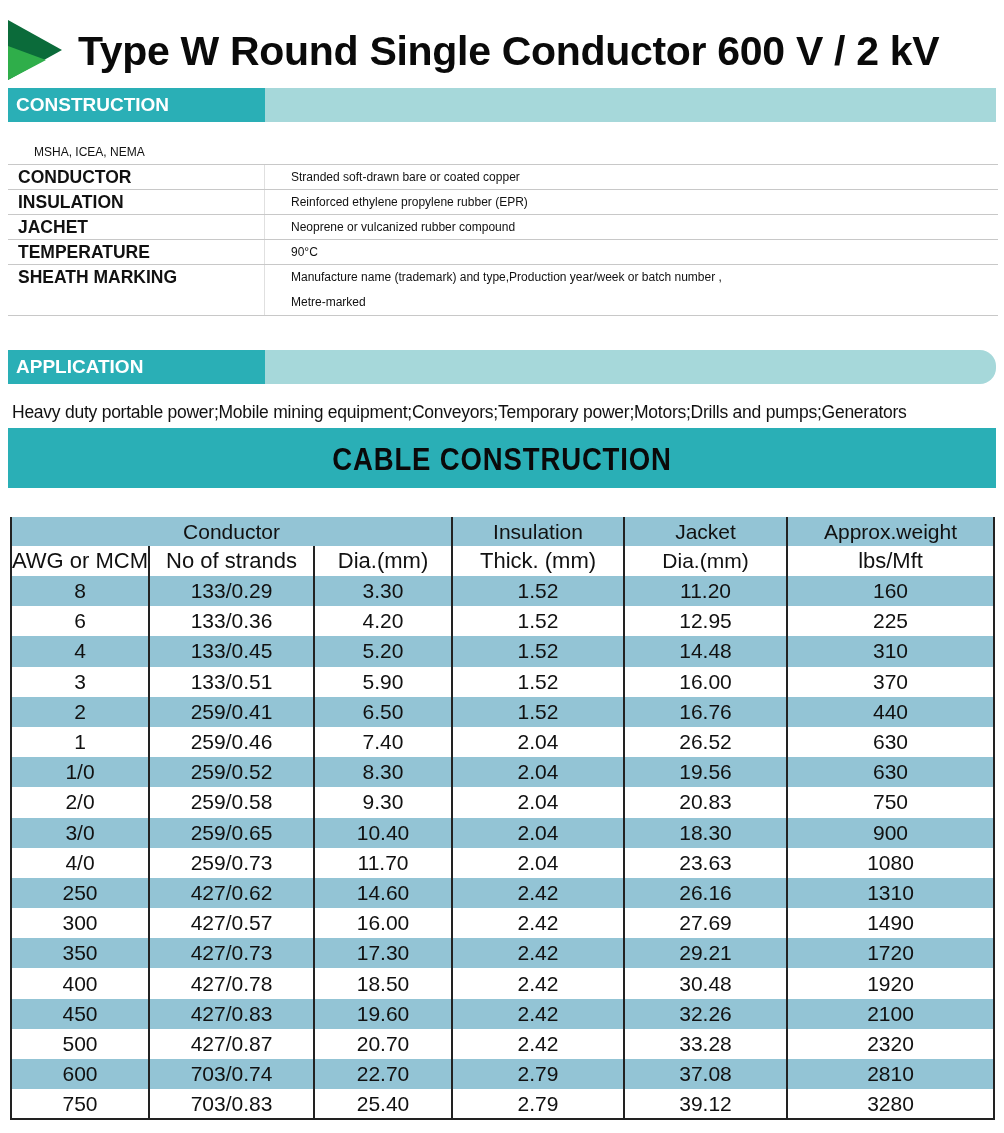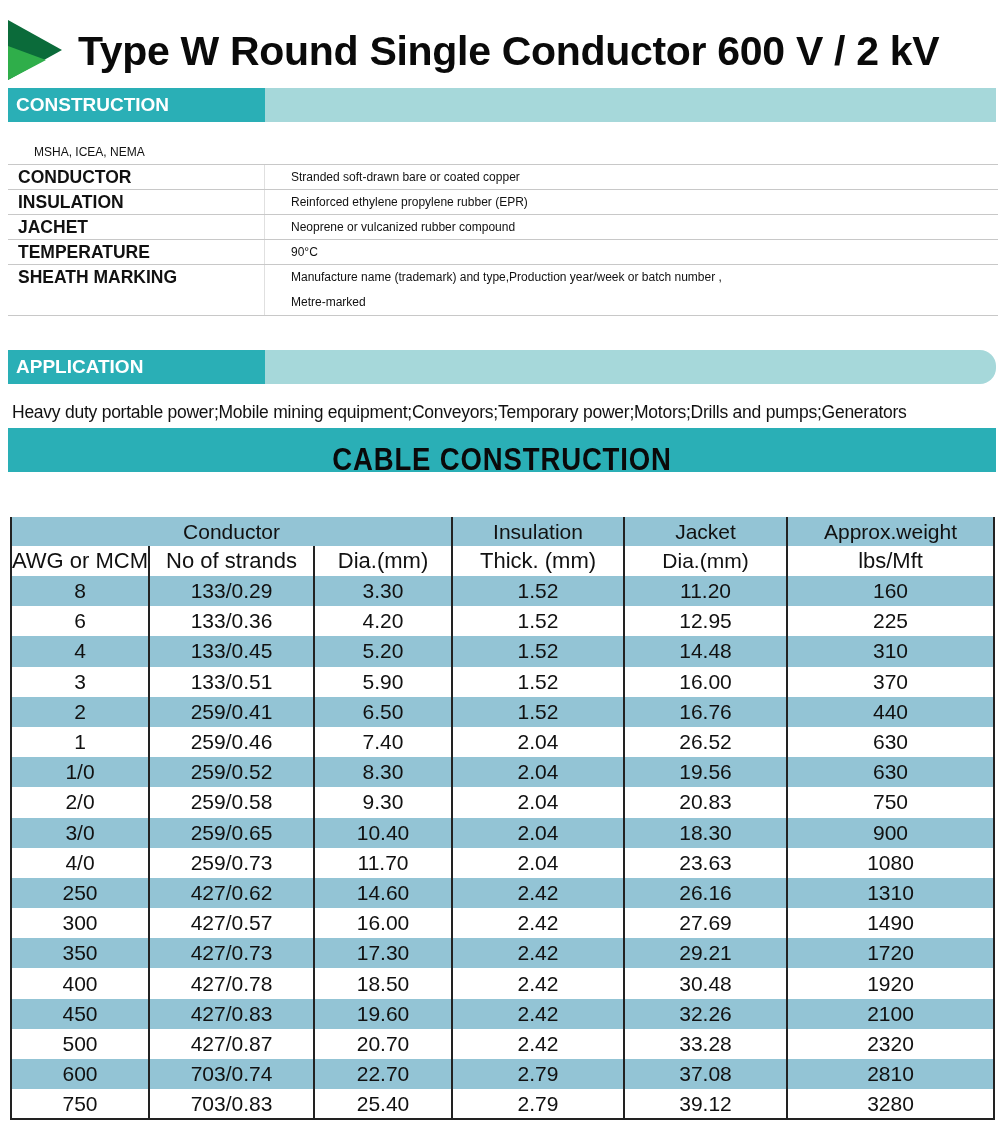--- a/index.html
+++ b/index.html
@@ -18,21 +18,21 @@
   .spec-table { position: absolute; left: 8px; top: 140px; width: 990px; }
   .spec-row { display: flex; border-bottom: 1px solid #c8c8c8; }
   .spec-key { width: 257px; padding-left: 10px; font-weight: bold; font-size: 17.5px; line-height: 24px;
               border-right: 1px solid #e0e0e0; }
   .spec-val { flex: 1; padding-left: 26px; font-size: 12px; line-height: 24px; }
   .spec-row.multi .spec-val { line-height: 25px; }
 
   .app-text { position: absolute; left: 12px; top: 402px; font-size: 17.5px; white-space: nowrap;
               letter-spacing: -0.25px; }
 
-  .banner { position: absolute; left: 8px; top: 428px; width: 988px; height: 44px; background: #2aafb6; }
+  .banner { position: absolute; left: 8px; top: 428px; width: 988px; height: 60px; background: #2aafb6; }
   .banner-text { position: absolute; left: 0; right: 0; top: 0; line-height: 62px; text-align: center;
                  font-weight: bold; font-size: 32px; letter-spacing: 1px; color: #0a0a0a;
                  transform: scaleX(0.86); }
 
   table.data { position: absolute; left: 10px; top: 517px; width: 983px; border-collapse: collapse;
                table-layout: fixed; }
   table.data td, table.data th { text-align: center; padding: 0; font-weight: normal;
                border-left: 2px solid #222; white-space: nowrap; }
   table.data tr > *:last-child { border-right: 2px solid #222; }
   table.data tr.h1 th { background: #93c4d5; height: 29px; font-size: 21px; color: #111; }

